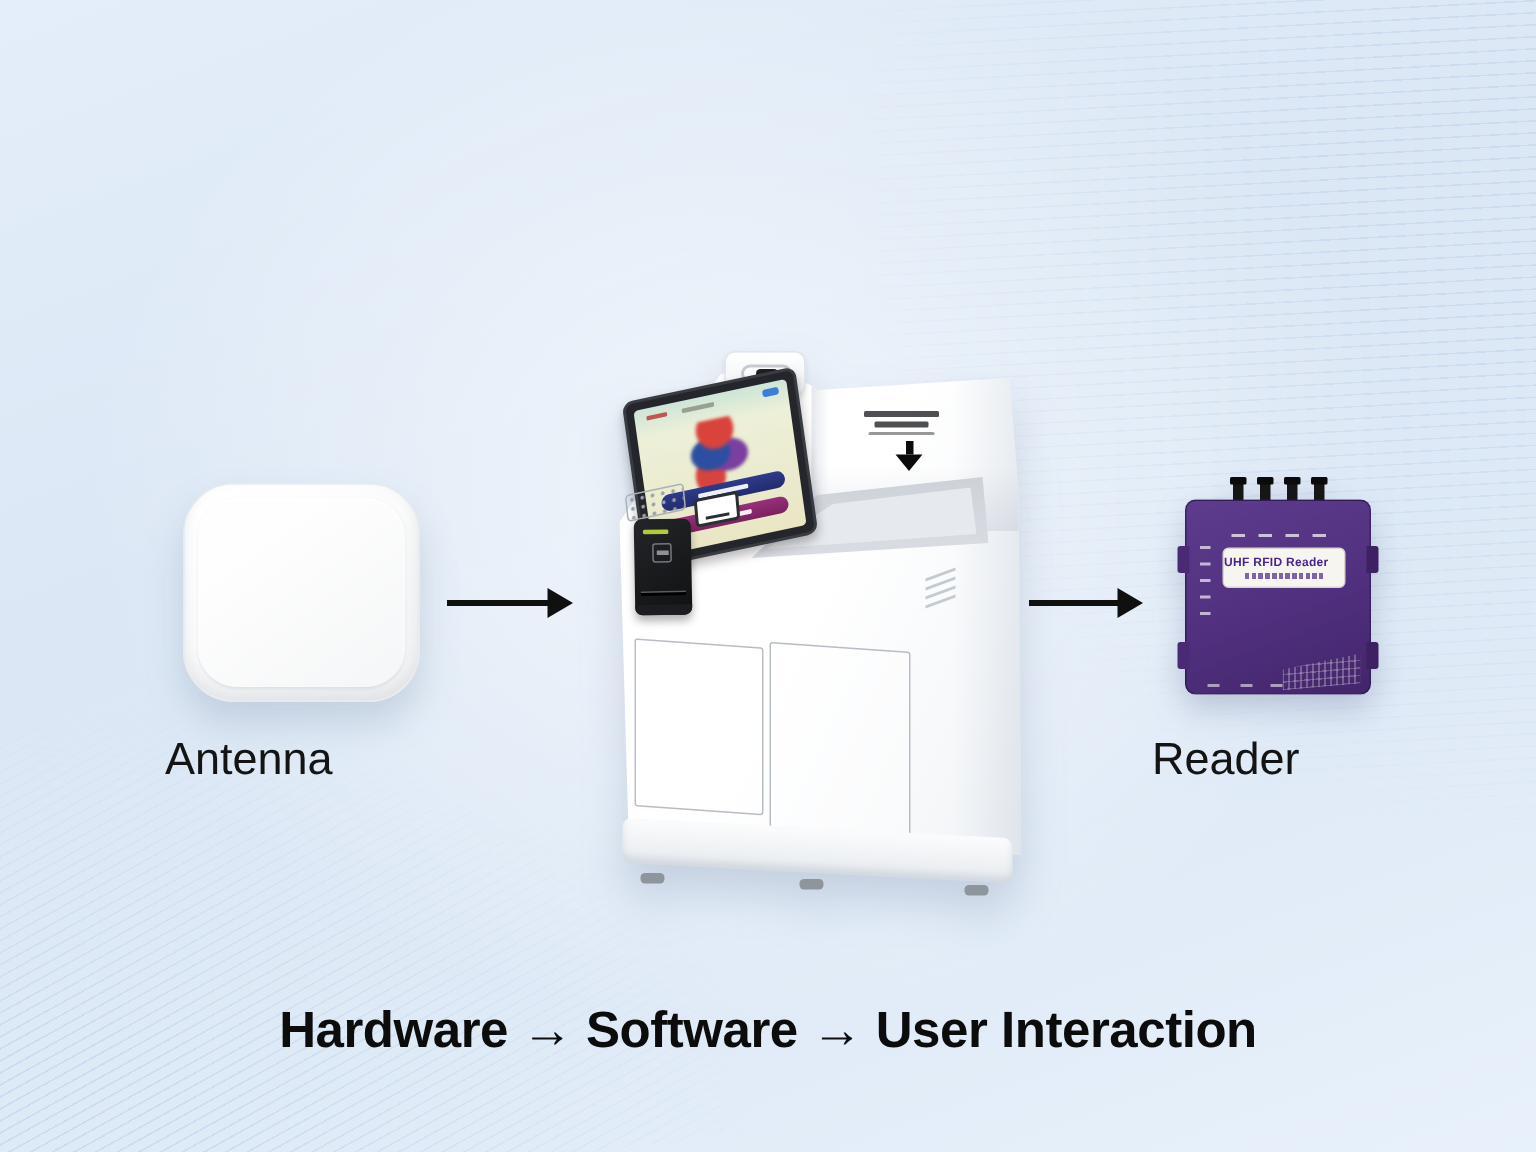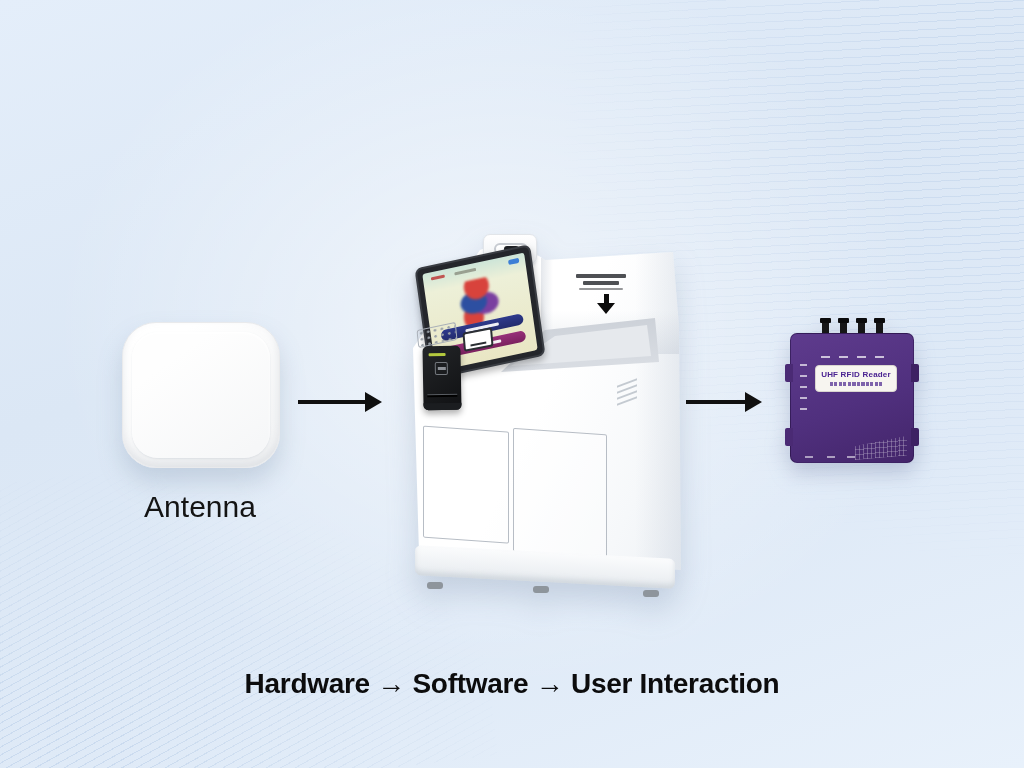--- a/index.html
+++ b/index.html
@@ -18,23 +18,23 @@
     -webkit-mask-image:radial-gradient(ellipse at 100% 20%, #000 20%, transparent 72%);
             mask-image:radial-gradient(ellipse at 100% 20%, #000 20%, transparent 72%); }
   .bg-waves.bl{ left:-40px; bottom:-20px; width:520px; height:330px; transform:rotate(-7deg);
     background:repeating-linear-gradient(158deg, rgba(166,192,224,.35) 0 1px, rgba(255,255,255,0) 1px 7px);
     -webkit-mask-image:radial-gradient(ellipse at 0% 100%, #000 25%, transparent 75%);
             mask-image:radial-gradient(ellipse at 0% 100%, #000 25%, transparent 75%); }
 
   .title{ position:absolute; top:70px; left:0; width:1024px; text-align:center;
     font-size:42px; line-height:1.22; font-weight:700; letter-spacing:-0.6px; color:#0c0c0d; }
   .caption{ position:absolute; top:668px; left:0; width:1024px; text-align:center;
-    font-size:28px; font-weight:700; letter-spacing:-0.3px; color:#0c0c0d; }
-
-  .comp-label{ position:absolute; text-align:center; font-size:30px; font-weight:400; color:#141414; }
+    font-size:34px; font-weight:700; letter-spacing:-0.3px; color:#0c0c0d; }
+
+  .comp-label{ position:absolute; font-size:30px; font-weight:400; color:#141414; }
   .label-antenna{ left:110px; top:490px; width:180px; }
   .label-reader{ left:768px; top:490px; width:166px; }
 
   
   .arrow{ position:absolute; display:flex; align-items:center; }
   .arrow .shaft{ flex:1; height:4.5px; background:#101010; }
   .arrow .head{ width:0; height:0; border-left:17px solid #101010;
     border-top:10px solid transparent; border-bottom:10px solid transparent; margin-left:-1px; }
   .arrow1{ left:298px; top:392px; width:84px; height:20px; }
   .arrow2{ left:686px; top:392px; width:76px; height:20px; }
@@ -140,21 +140,21 @@
   .reader .rbody{ position:absolute; left:2px; top:15px; width:124px; height:130px; border-radius:7px;
     background:linear-gradient(160deg,#5e3b8d 0%, #50307e 55%, #43256a 100%);
     border:1px solid rgba(28,10,58,.45); }
   .reader .tab{ position:absolute; width:8px; height:18px; background:#4a2a74; }
   .reader .tab.tl{ left:-6px; top:30px; border-radius:2px 0 0 2px; }
   .reader .tab.bl{ left:-6px; top:94px; border-radius:2px 0 0 2px; }
   .reader .tab.tr{ right:-6px; top:30px; background:#3d2163; border-radius:0 2px 2px 0; }
   .reader .tab.br{ right:-6px; top:94px; background:#3d2163; border-radius:0 2px 2px 0; }
   .reader .tick{ position:absolute; top:22px; width:9px; height:2px; background:rgba(255,255,255,.7); }
   .rlabel{ position:absolute; left:24px; top:31px; width:82px; height:27px; background:#f7f5f0;
-    border:1px solid #d9d5cf; border-radius:4px; text-align:center; padding-top:4px; }
+    border:1px solid #d9d5cf; border-radius:4px; padding-top:4px; }
   .rlabel .l1{ font-size:8px; font-weight:700; color:#4a2391; letter-spacing:.2px; filter:blur(.25px);
     white-space:nowrap; }
   .rlabel .l2{ width:52px; height:4.5px; margin:2.5px auto 0; opacity:.85; filter:blur(.3px);
     background:repeating-linear-gradient(90deg,#6a4aa0 0 3px, transparent 3px 4.5px); }
   .reader .led{ position:absolute; left:9px; width:7px; height:2px; background:rgba(255,255,255,.65); }
   .reader .grid{ position:absolute; left:64px; top:104px; width:52px; height:20px; opacity:.65;
     transform:skewY(-5deg); clip-path:polygon(0 30%,100% 0,100% 100%,0 100%);
     background:
       repeating-linear-gradient(90deg, rgba(255,255,255,.4) 0 1px, transparent 1px 4px),
       repeating-linear-gradient(0deg, rgba(255,255,255,.35) 0 1px, transparent 1px 5px); }
@@ -273,15 +273,16 @@
       <div class="led" style="top:41px"></div>
       <div class="led" style="top:52px"></div>
       <div class="led" style="top:63px"></div>
       <div class="led" style="top:74px"></div>
       <div class="grid"></div>
       <div class="bm" style="left:14px"></div>
       <div class="bm" style="left:36px"></div>
       <div class="bm" style="left:56px"></div>
     </div>
   </div>
+  <div class="comp-label label-reader">Reader</div>
 
   <div class="caption">Hardware → Software → User Interaction</div>
 </div>
 
 </body></html>

